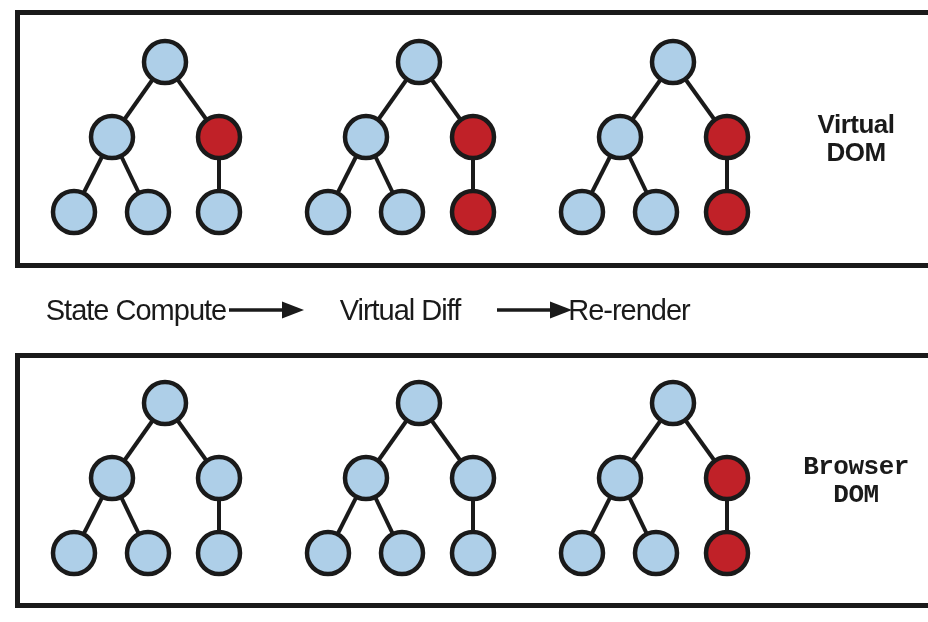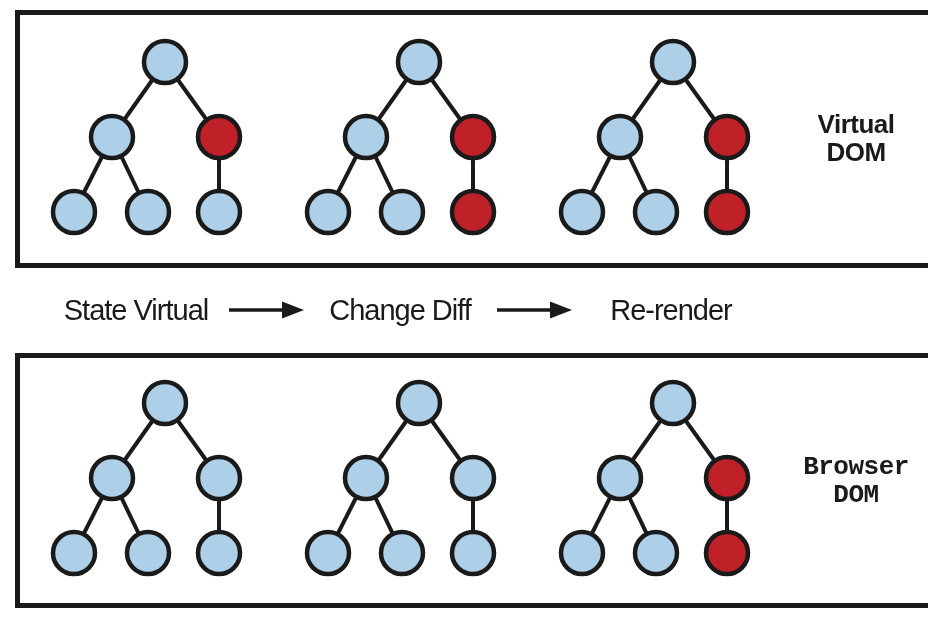--- a/index.html
+++ b/index.html
@@ -55,21 +55,21 @@
   }
   .flow-arrow {
     position: absolute;
     top: 301px;
     transform: translateX(-50%);
   }
   #flow-step-1 { left: 136px; }
   #flow-arrow-1 { left: 266px; }
   #flow-step-2 { left: 400px; }
   #flow-arrow-2 { left: 534px; }
-  #flow-step-3 { left: 671px; }
+  #flow-step-3 { left: 629px; }
   
   .tree-slot-0 { left: 30px; }
   .tree-slot-1 { left: 284px; }
   .tree-slot-2 { left: 538px; }
   #virtual-box .tree { top: 19px; }
   #browser-box .tree { top: 17px; }
 </style>
 </head>
 <body>
 
@@ -120,26 +120,26 @@
           <circle cx="98" cy="178" r="21" fill="#AECFE8" stroke="#1A1A1A" stroke-width="4.5"></circle>
           <circle cx="169" cy="178" r="21" fill="#C02128" stroke="#1A1A1A" stroke-width="4.5"></circle>
         </svg>
       </div>
     <div class="box-label">
       <div>Virtual</div>
       <div>DOM</div>
     </div>
   </div>
 
-  <span class="flow-label" id="flow-step-1">State Virtual</span>
+  <span class="flow-label" id="flow-step-1">State Compute</span>
   <svg class="flow-arrow" id="flow-arrow-1" width="76" height="18" viewBox="0 0 76 18">
     <line x1="1" y1="9" x2="56" y2="9" stroke="#1a1a1a" stroke-width="3.5"></line>
     <polygon points="54,0.5 76,9 54,17.5" fill="#1a1a1a"></polygon>
   </svg>
-  <span class="flow-label" id="flow-step-2">Change Diff</span>
+  <span class="flow-label" id="flow-step-2">Virtual Diff</span>
   <svg class="flow-arrow" id="flow-arrow-2" width="76" height="18" viewBox="0 0 76 18">
     <line x1="1" y1="9" x2="56" y2="9" stroke="#1a1a1a" stroke-width="3.5"></line>
     <polygon points="54,0.5 76,9 54,17.5" fill="#1a1a1a"></polygon>
   </svg>
   <span class="flow-label" id="flow-step-3">Re-render</span>
 
   <div class="dom-box" id="browser-box">
     <div class="tree tree-slot-0">
         <svg width="210" height="202" viewBox="0 0 210 202">
           <line x1="115" y1="28" x2="62" y2="103" stroke="#1A1A1A" stroke-width="4"></line>

